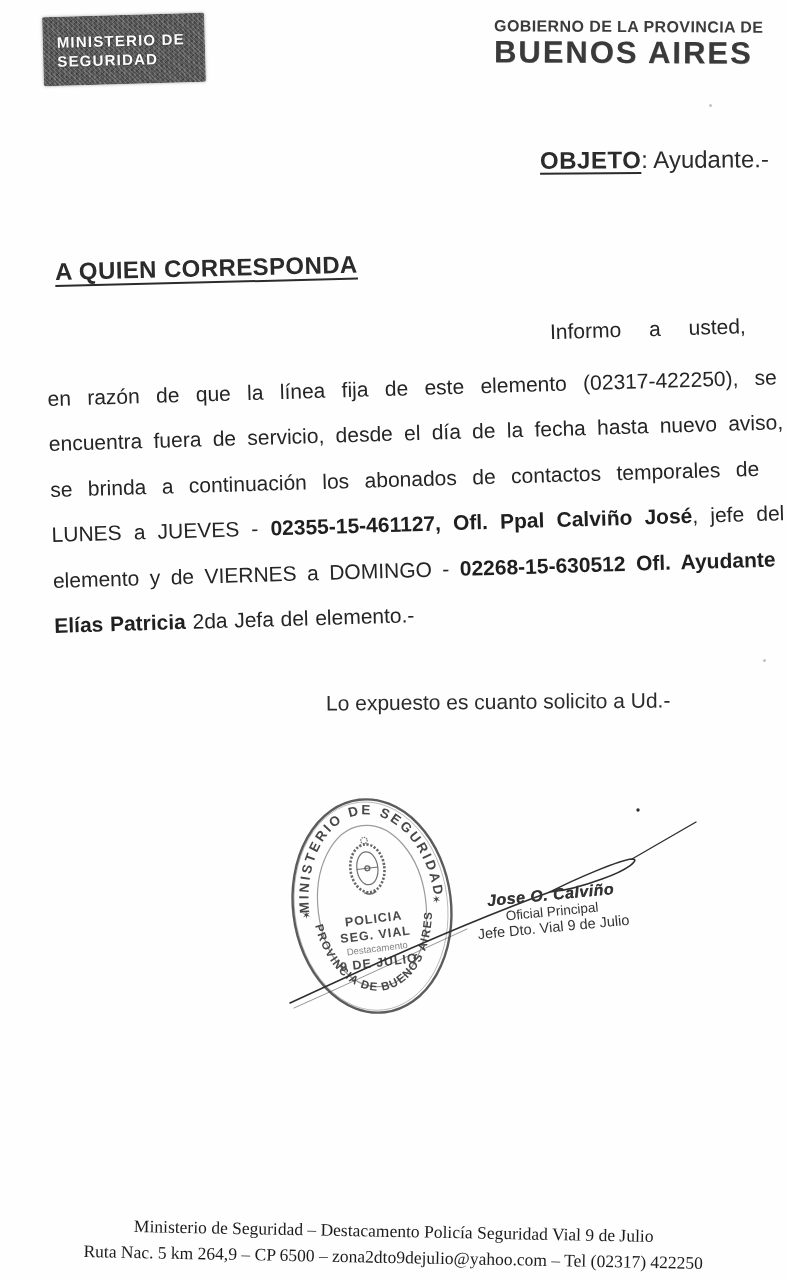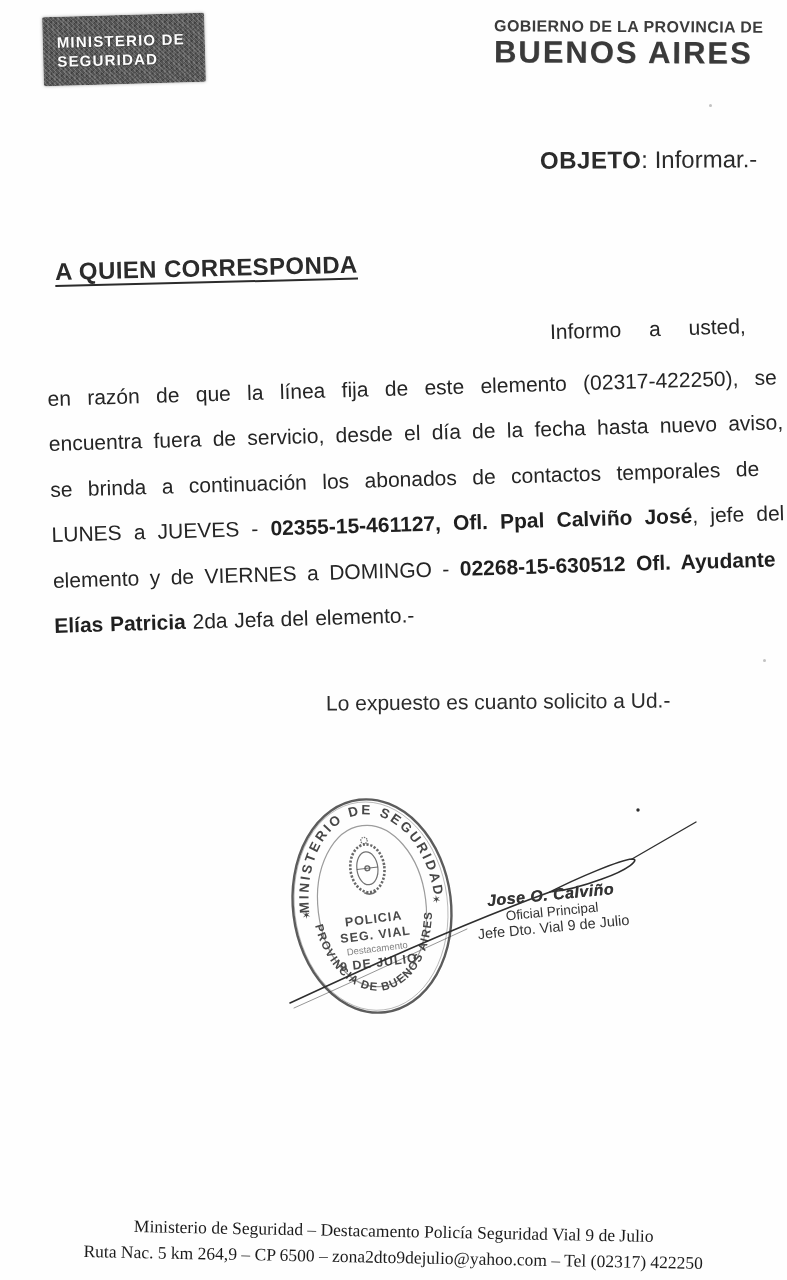--- a/index.html
+++ b/index.html
@@ -26,21 +26,21 @@
   }
   
   .gov{
     position:absolute; right:24px; top:18px; text-align:left; transform:rotate(.3deg);
   }
   .gov .g1{ font-size:16px; font-weight:bold; color:#3c3c3c; letter-spacing:.4px; }
   .gov .g2{ font-size:31px; font-weight:bold; color:#3a3a3a; letter-spacing:2px; line-height:33px;
             text-shadow:.4px .4px 0 rgba(120,120,120,.55); }
   
   .objeto{ position:absolute; left:540px; top:146px; font-size:24px; transform:rotate(-.4deg); }
-  .objeto .lab{ font-weight:600; letter-spacing:.5px; 
+  .objeto .lab{ font-weight:600; letter-spacing:.5px; text-decoration:underline;
                 text-decoration-thickness:2px; text-underline-offset:4px; }
   
   .recipient{
     position:absolute; left:55px; top:258px; font-size:24px; font-weight:600; letter-spacing:.4px;
     text-decoration:underline; text-decoration-thickness:2px; text-underline-offset:5px;
     transform:rotate(-1.4deg); transform-origin:left center;
   }
   
   .body{
     position:absolute; left:50px; top:314px; width:700px;
@@ -86,21 +86,21 @@
     <div class="l">MINISTERIO DE</div>
     <div class="l">SEGURIDAD</div>
   </div>
 
   <div class="gov">
     <div class="g1">GOBIERNO DE LA PROVINCIA DE</div>
     <div class="g2">BUENOS AIRES</div>
   </div>
 
   <div class="objeto">
-    <span class="lab">OBJETO</span><span>: Informar.-</span>
+    <span class="lab">OBJETO</span><span>: Ayudante.-</span>
   </div>
 
   <div class="recipient">A QUIEN CORRESPONDA</div>
 
   <div class="body">
     <div class="bline opening">Informo a usted,</div>
     <div class="bline ws-a"><span>en razón de que la línea fija de este elemento (02317-422250), se</span></div>
     <div class="bline ws-b"><span>encuentra fuera de servicio, desde el día de la fecha hasta nuevo aviso,</span></div>
     <div class="bline ws-c"><span>se brinda a continuación los abonados de contactos temporales de</span></div>
     <div class="bline ws-d"><span>LUNES a JUEVES - </span><b>02355-15-461127, Ofl. Ppal Calviño José</b><span>, jefe del</span></div>

